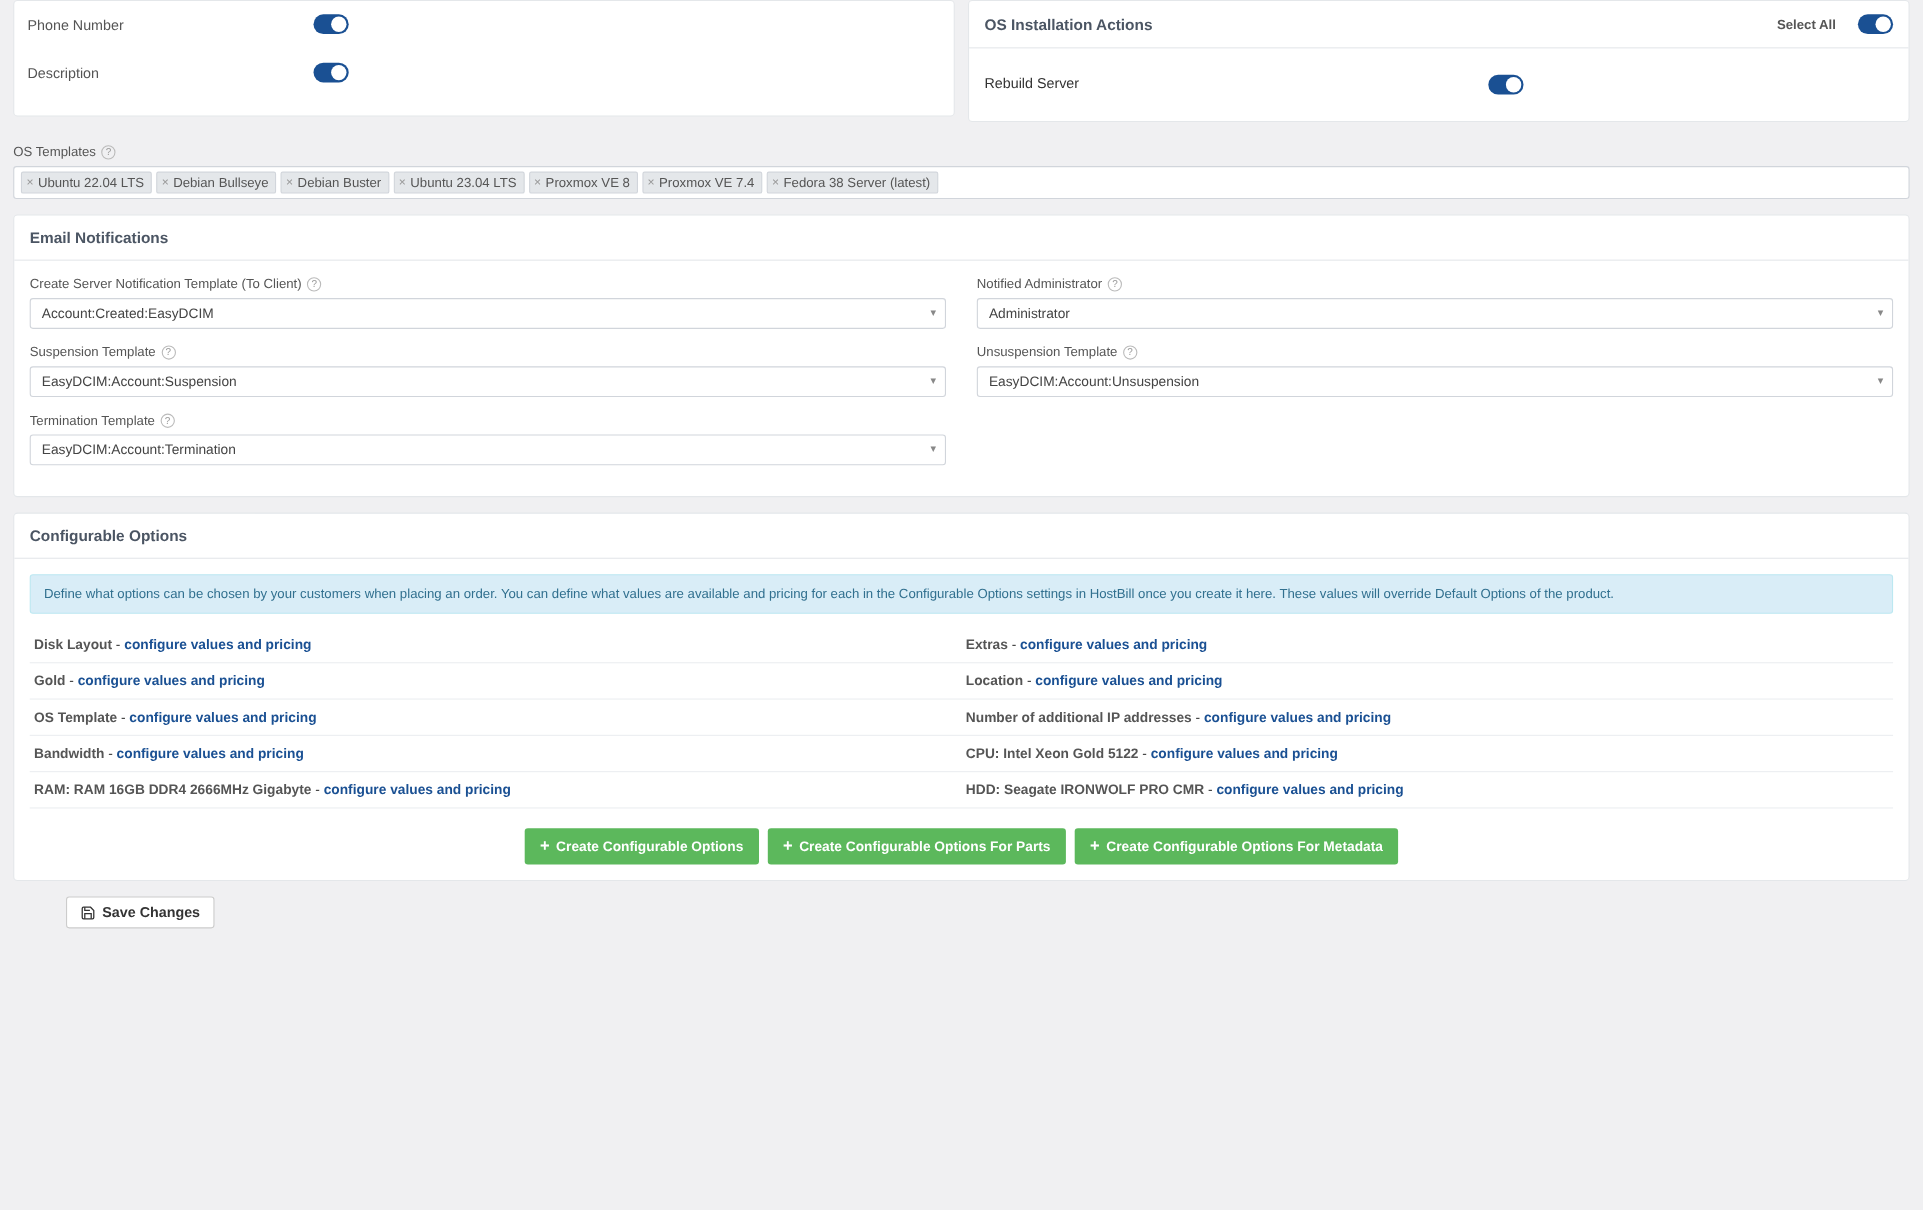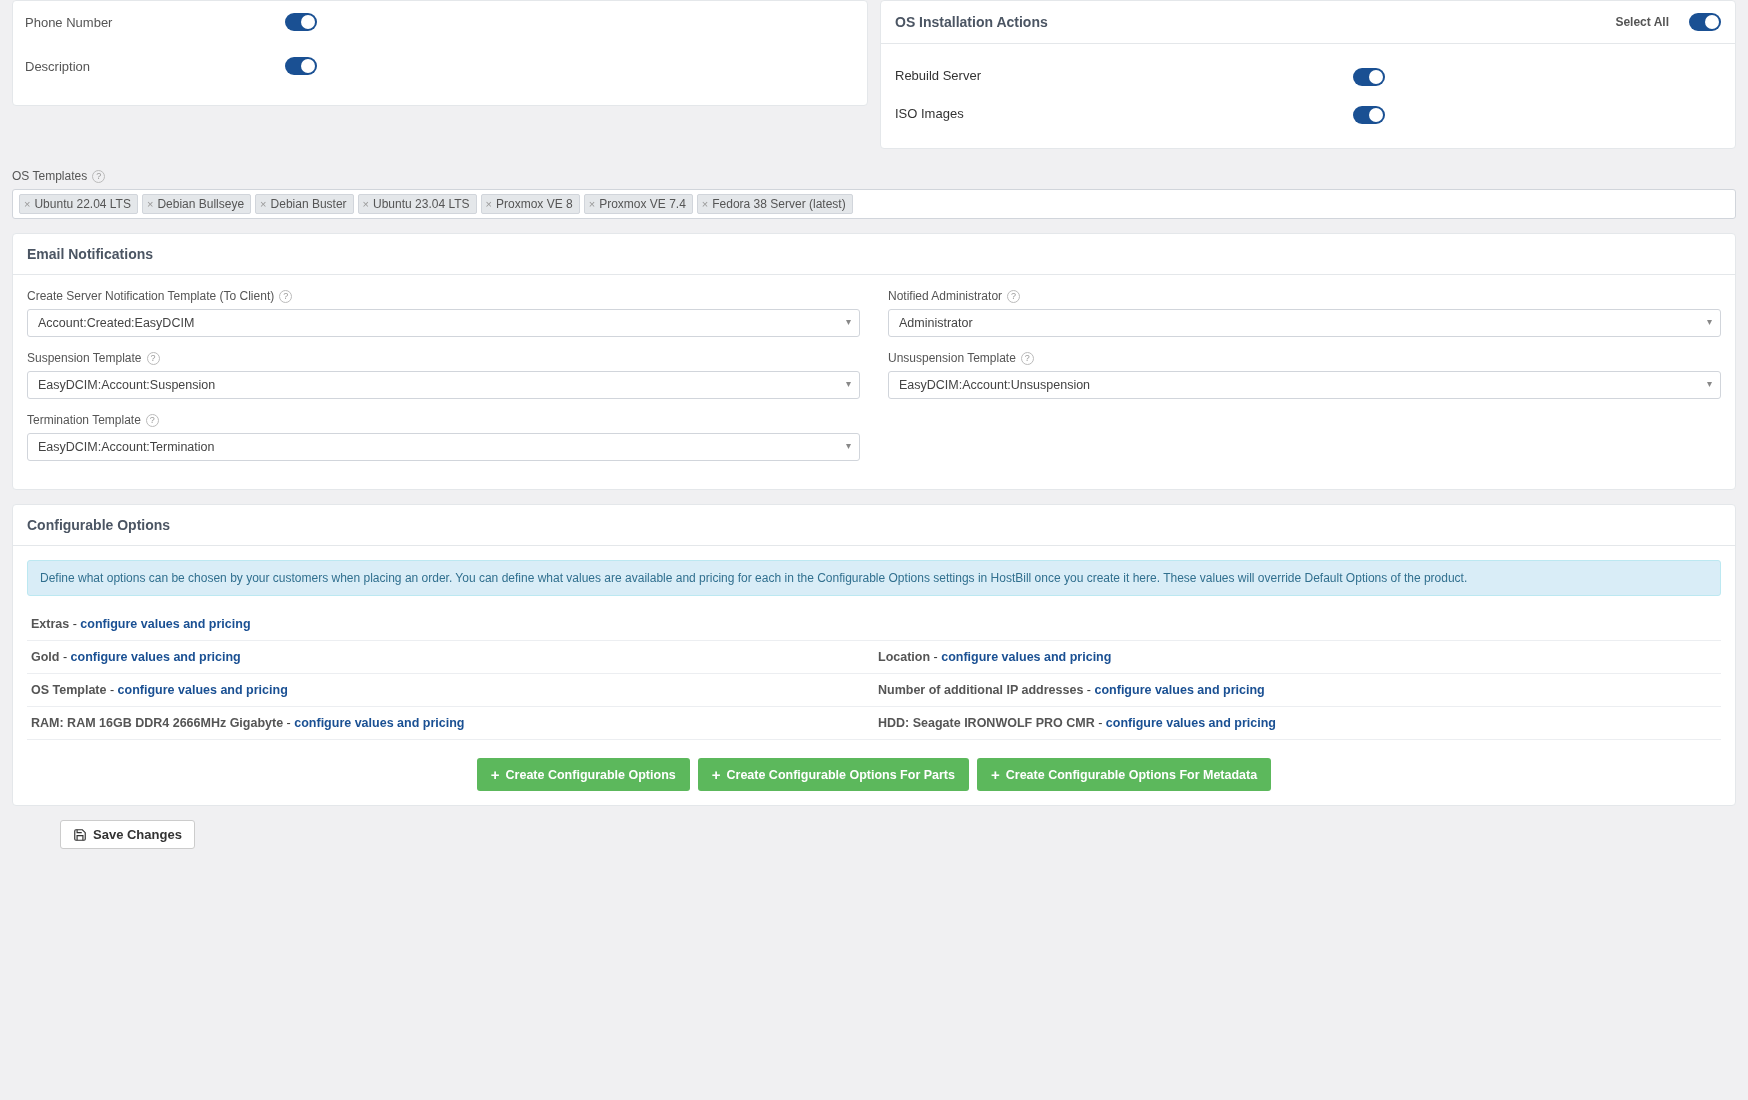--- a/index.html
+++ b/index.html
@@ -64,24 +64,20 @@
         <div class="select-all-wrap">
           <span>Select All</span>
           <div class="toggle"></div>
         </div>
       </div>
       <div class="card-body os-inner" id="os-actions-body">
           <div class="os-row">
             <span class="lbl">Rebuild Server</span>
             <div class="toggle"></div>
           </div>
-          <div class="os-row">
-            <span class="lbl">ISO Images</span>
-            <div class="toggle"></div>
-          </div>
         </div>
     </div>
   </div>
 
   <div class="templates-section">
     <div class="field-label">
       <span>OS Templates</span>
       <span class="help-ic">?</span>
     </div>
     <div class="tags-input" id="tags-row">
@@ -168,29 +164,34 @@
   </div>
 
   <div class="card">
     <div class="card-header">
       <span>Configurable Options</span>
     </div>
     <div class="card-body">
       <div class="info-bar">Define what options can be chosen by your customers when placing an order. You can define what values are available and pricing for each in the Configurable Options settings in HostBill once you create it here. These values will override Default Options of the product.</div>
       <div id="opt-rows">
           <div class="opt-row">
+            <div><span class="opt-label">Disk Layout</span><span> - </span><span class="opt-link">configure values and pricing</span></div>
             <div><span class="opt-label">Extras</span><span> - </span><span class="opt-link">configure values and pricing</span></div>
           </div>
           <div class="opt-row">
             <div><span class="opt-label">Gold</span><span> - </span><span class="opt-link">configure values and pricing</span></div>
             <div><span class="opt-label">Location</span><span> - </span><span class="opt-link">configure values and pricing</span></div>
           </div>
           <div class="opt-row">
             <div><span class="opt-label">OS Template</span><span> - </span><span class="opt-link">configure values and pricing</span></div>
             <div><span class="opt-label">Number of additional IP addresses</span><span> - </span><span class="opt-link">configure values and pricing</span></div>
+          </div>
+          <div class="opt-row">
+            <div><span class="opt-label">Bandwidth</span><span> - </span><span class="opt-link">configure values and pricing</span></div>
+            <div><span class="opt-label">CPU: Intel Xeon Gold 5122</span><span> - </span><span class="opt-link">configure values and pricing</span></div>
           </div>
           <div class="opt-row">
             <div><span class="opt-label">RAM: RAM 16GB DDR4 2666MHz Gigabyte</span><span> - </span><span class="opt-link">configure values and pricing</span></div>
             <div><span class="opt-label">HDD: Seagate IRONWOLF PRO CMR</span><span> - </span><span class="opt-link">configure values and pricing</span></div>
           </div>
         </div>
       <div class="btn-row">
         <button class="btn-green">
             <span class="plus">+</span>
             <span>Create Configurable Options</span>

